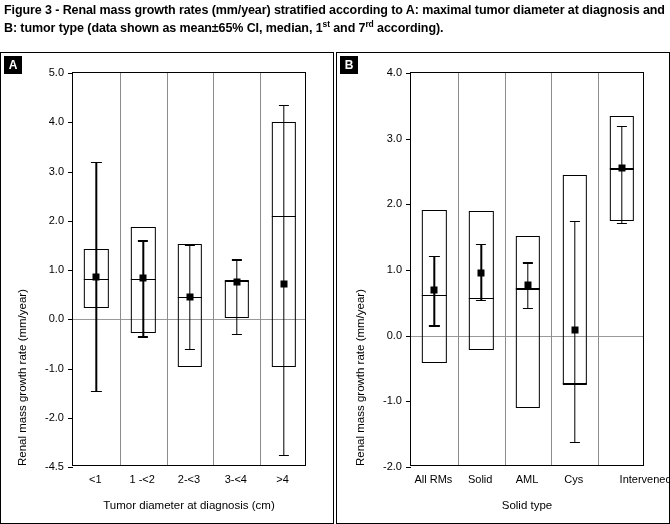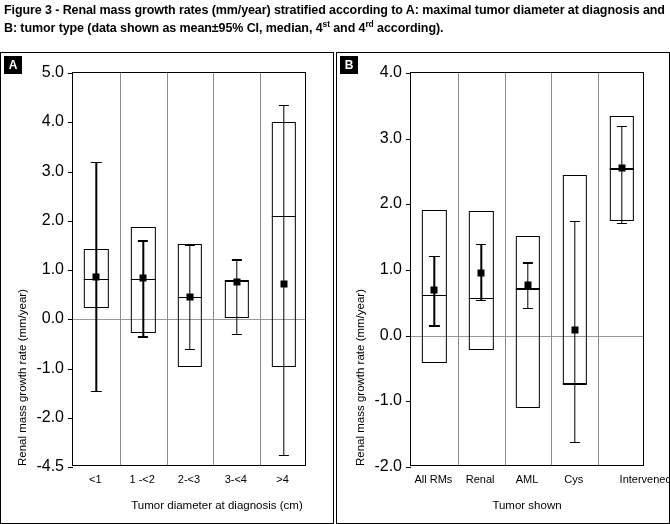--- a/index.html
+++ b/index.html
@@ -56,21 +56,21 @@
     width:1px; background:#8c8c8c;
   }
   .zeroline {
     position:absolute; left:0; right:0;
     height:1px; background:#9a9a9a;
   }
 
   .ytick-label {
     position:absolute;
     right:0;
-    font-size:16px;
+    font-size:11px;
     text-align:right;
     transform:translateY(-50%);
     white-space:nowrap;
   }
   .ytick-mark {
     position:absolute;
     width:5px; height:1px; background:#000;
   }
   .xtick-label {
     position:absolute;
@@ -124,21 +124,21 @@
     width:7px; height:7px;
     background:#000;
     left:50%;
     transform:translate(-50%, -50%);
   }
 </style>
 </head>
 <body>
 
 <div id="caption">
-  <span>Figure 3 - Renal mass growth rates (mm/year) stratified according to A: maximal tumor diameter at diagnosis and B: tumor type (data shown as mean±95% CI, median, 4</span><sup>st</sup><span> and 4</span><sup>rd</sup><span> according).</span>
+  <span>Figure 3 - Renal mass growth rates (mm/year) stratified according to A: maximal tumor diameter at diagnosis and B: tumor type (data shown as mean±65% CI, median, 1</span><sup>st</sup><span> and 7</span><sup>rd</sup><span> according).</span>
 </div>
 
 <div class="panel-frame" id="panelA">
   <div class="panel-tag">A</div>
 </div>
 <div class="panel-frame" id="panelB">
   <div class="panel-tag">B</div>
 </div>
 
 <div class="plot" id="plotA">
@@ -260,27 +260,27 @@
 <div class="ytick-label" style="left: 26px; width: 38px; top: 219.75px;">2.0</div>
 <div class="ytick-label" style="left: 26px; width: 38px; top: 170.5px;">3.0</div>
 <div class="ytick-label" style="left: 26px; width: 38px; top: 121.25px;">4.0</div>
 <div class="ytick-label" style="left: 26px; width: 38px; top: 72px;">5.0</div>
 <div class="xtick-label" style="left: 95.4px; top: 473px;">&lt;1</div>
 <div class="xtick-label" style="left: 142.2px; top: 473px;">1 -&lt;2</div>
 <div class="xtick-label" style="left: 189px; top: 473px;">2-&lt;3</div>
 <div class="xtick-label" style="left: 235.8px; top: 473px;">3-&lt;4</div>
 <div class="xtick-label" style="left: 282.6px; top: 473px;">&gt;4</div>
 <div class="axis-title-y" style="left: 16px; top: 466px;">Renal mass growth rate (mm/year)</div>
-<div class="axis-title-x" style="left: 189px; top: 499px; margin-left: 28px;">Tumor diameter at diagnosis (cm)</div>
+<div class="axis-title-x" style="left: 189px; top: 499px;">Tumor diameter at diagnosis (cm)</div>
 <div class="ytick-label" style="left: 364px; width: 38px; top: 466px;">-2.0</div>
 <div class="ytick-label" style="left: 364px; width: 38px; top: 400.333px;">-1.0</div>
 <div class="ytick-label" style="left: 364px; width: 38px; top: 334.667px;">0.0</div>
 <div class="ytick-label" style="left: 364px; width: 38px; top: 269px;">1.0</div>
 <div class="ytick-label" style="left: 364px; width: 38px; top: 203.333px;">2.0</div>
 <div class="ytick-label" style="left: 364px; width: 38px; top: 137.667px;">3.0</div>
 <div class="ytick-label" style="left: 364px; width: 38px; top: 72px;">4.0</div>
 <div class="xtick-label" style="left: 433.4px; top: 473px;">All RMs</div>
-<div class="xtick-label" style="left: 480.2px; top: 473px;">Renal</div>
+<div class="xtick-label" style="left: 480.2px; top: 473px;">Solid</div>
 <div class="xtick-label" style="left: 527px; top: 473px;">AML</div>
 <div class="xtick-label" style="left: 573.8px; top: 473px;">Cys</div>
 <div class="xtick-label" style="left: 620.6px; top: 473px; margin-left: 25px;">Intervened</div>
 <div class="axis-title-y" style="left: 354px; top: 466px;">Renal mass growth rate (mm/year)</div>
-<div class="axis-title-x" style="left: 527px; top: 499px;">Tumor shown</div>
+<div class="axis-title-x" style="left: 527px; top: 499px;">Solid type</div>
 
 </body></html>

